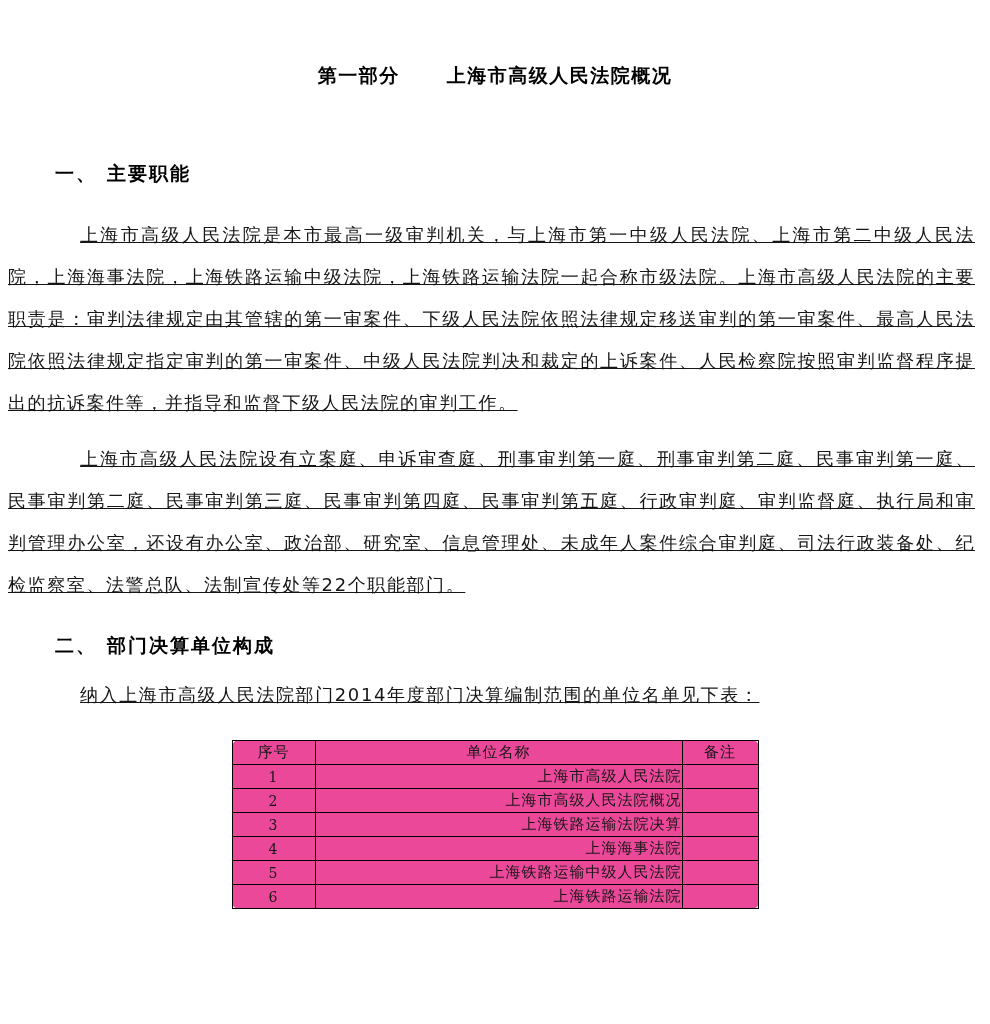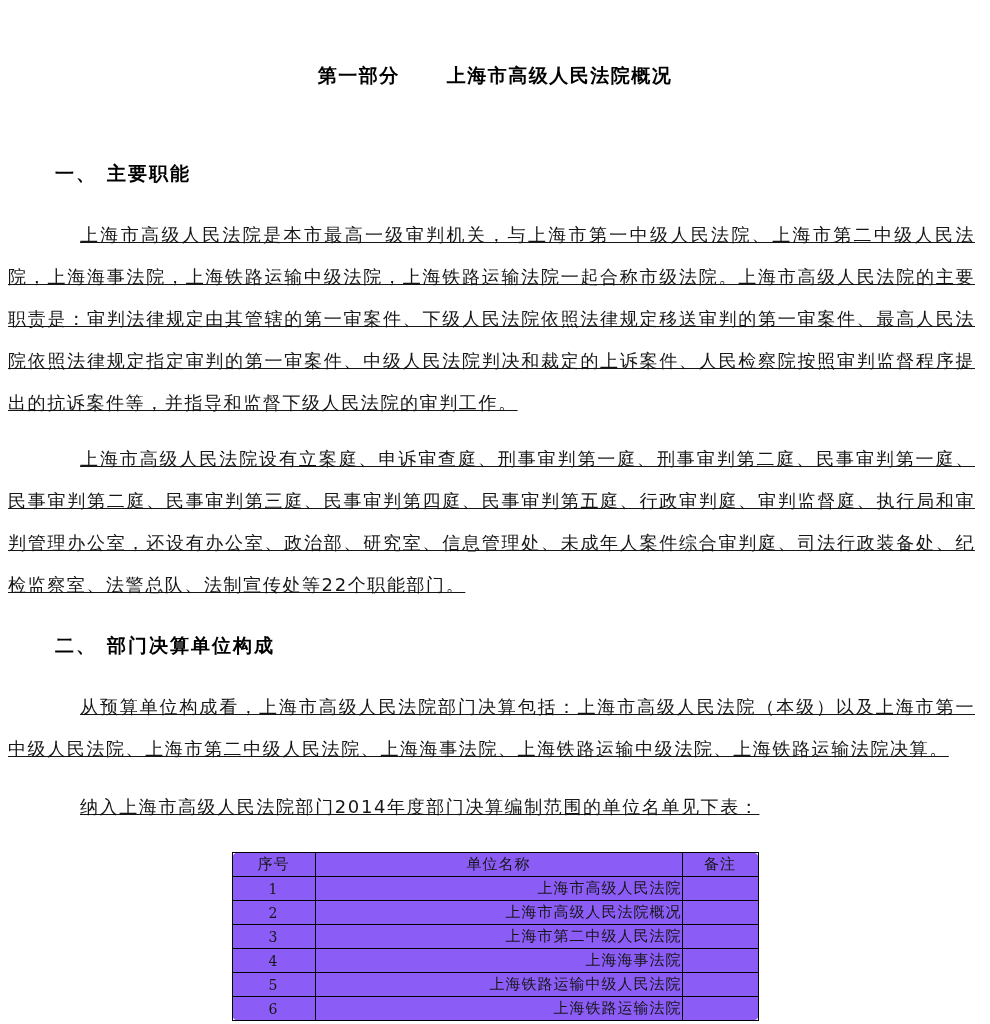--- a/index.html
+++ b/index.html
@@ -58,21 +58,21 @@
   .para-4 { margin-top: 16px; }
   .units-table-wrap {
     margin-top: 24px;
     display: flex;
     justify-content: center;
   }
   table.units-table {
     border-collapse: collapse;
     table-layout: fixed;
     width: 526px;
-    background: #8b5cf6;
+    background: #ec4899;
   }
   .units-table col.c-no   { width: 83px; }
   .units-table col.c-name { width: 367px; }
   .units-table col.c-note { width: 76px; }
   .units-table th,
   .units-table td {
     border: 1px solid #000000;
     height: 24px;
     font-size: 15px;
     font-weight: normal;
@@ -104,21 +104,20 @@
 
   <p class="body-para para-1">上海市高级人民法院是本市最高一级审判机关，与上海市第一中级人民法院、上海市第二中级人民法院，上海海事法院，上海铁路运输中级法院，上海铁路运输法院一起合称市级法院。上海市高级人民法院的主要职责是：审判法律规定由其管辖的第一审案件、下级人民法院依照法律规定移送审判的第一审案件、最高人民法院依照法律规定指定审判的第一审案件、中级人民法院判决和裁定的上诉案件、人民检察院按照审判监督程序提出的抗诉案件等，并指导和监督下级人民法院的审判工作。</p>
 
   <p class="body-para para-2">上海市高级人民法院设有立案庭、申诉审查庭、刑事审判第一庭、刑事审判第二庭、民事审判第一庭、民事审判第二庭、民事审判第三庭、民事审判第四庭、民事审判第五庭、行政审判庭、审判监督庭、执行局和审判管理办公室，还设有办公室、政治部、研究室、信息管理处、未成年人案件综合审判庭、司法行政装备处、纪检监察室、法警总队、法制宣传处等22个职能部门。</p>
 
   <div class="section-heading heading-2">
     <span>二、</span>
     <span>部门决算单位构成</span>
   </div>
 
-  <p class="body-para para-3">从预算单位构成看，上海市高级人民法院部门决算包括：上海市高级人民法院（本级）以及上海市第一中级人民法院、上海市第二中级人民法院、上海海事法院、上海铁路运输中级法院、上海铁路运输法院决算。</p>
 
   <p class="body-para para-4">纳入上海市高级人民法院部门2014年度部门决算编制范围的单位名单见下表：</p>
 
   <div class="units-table-wrap">
     <table class="units-table">
       <colgroup>
         <col class="c-no">
           <col class="c-name">
           <col class="c-note">
       </colgroup>
@@ -135,21 +134,21 @@
           <td class="cell-name">上海市高级人民法院</td>
           <td class="cell-note"></td>
         </tr>
         <tr>
           <td class="cell-no">2</td>
           <td class="cell-name">上海市高级人民法院概况</td>
           <td class="cell-note"></td>
         </tr>
         <tr>
           <td class="cell-no">3</td>
-          <td class="cell-name">上海市第二中级人民法院</td>
+          <td class="cell-name">上海铁路运输法院决算</td>
           <td class="cell-note"></td>
         </tr>
         <tr>
           <td class="cell-no">4</td>
           <td class="cell-name">上海海事法院</td>
           <td class="cell-note"></td>
         </tr>
         <tr>
           <td class="cell-no">5</td>
           <td class="cell-name">上海铁路运输中级人民法院</td>

